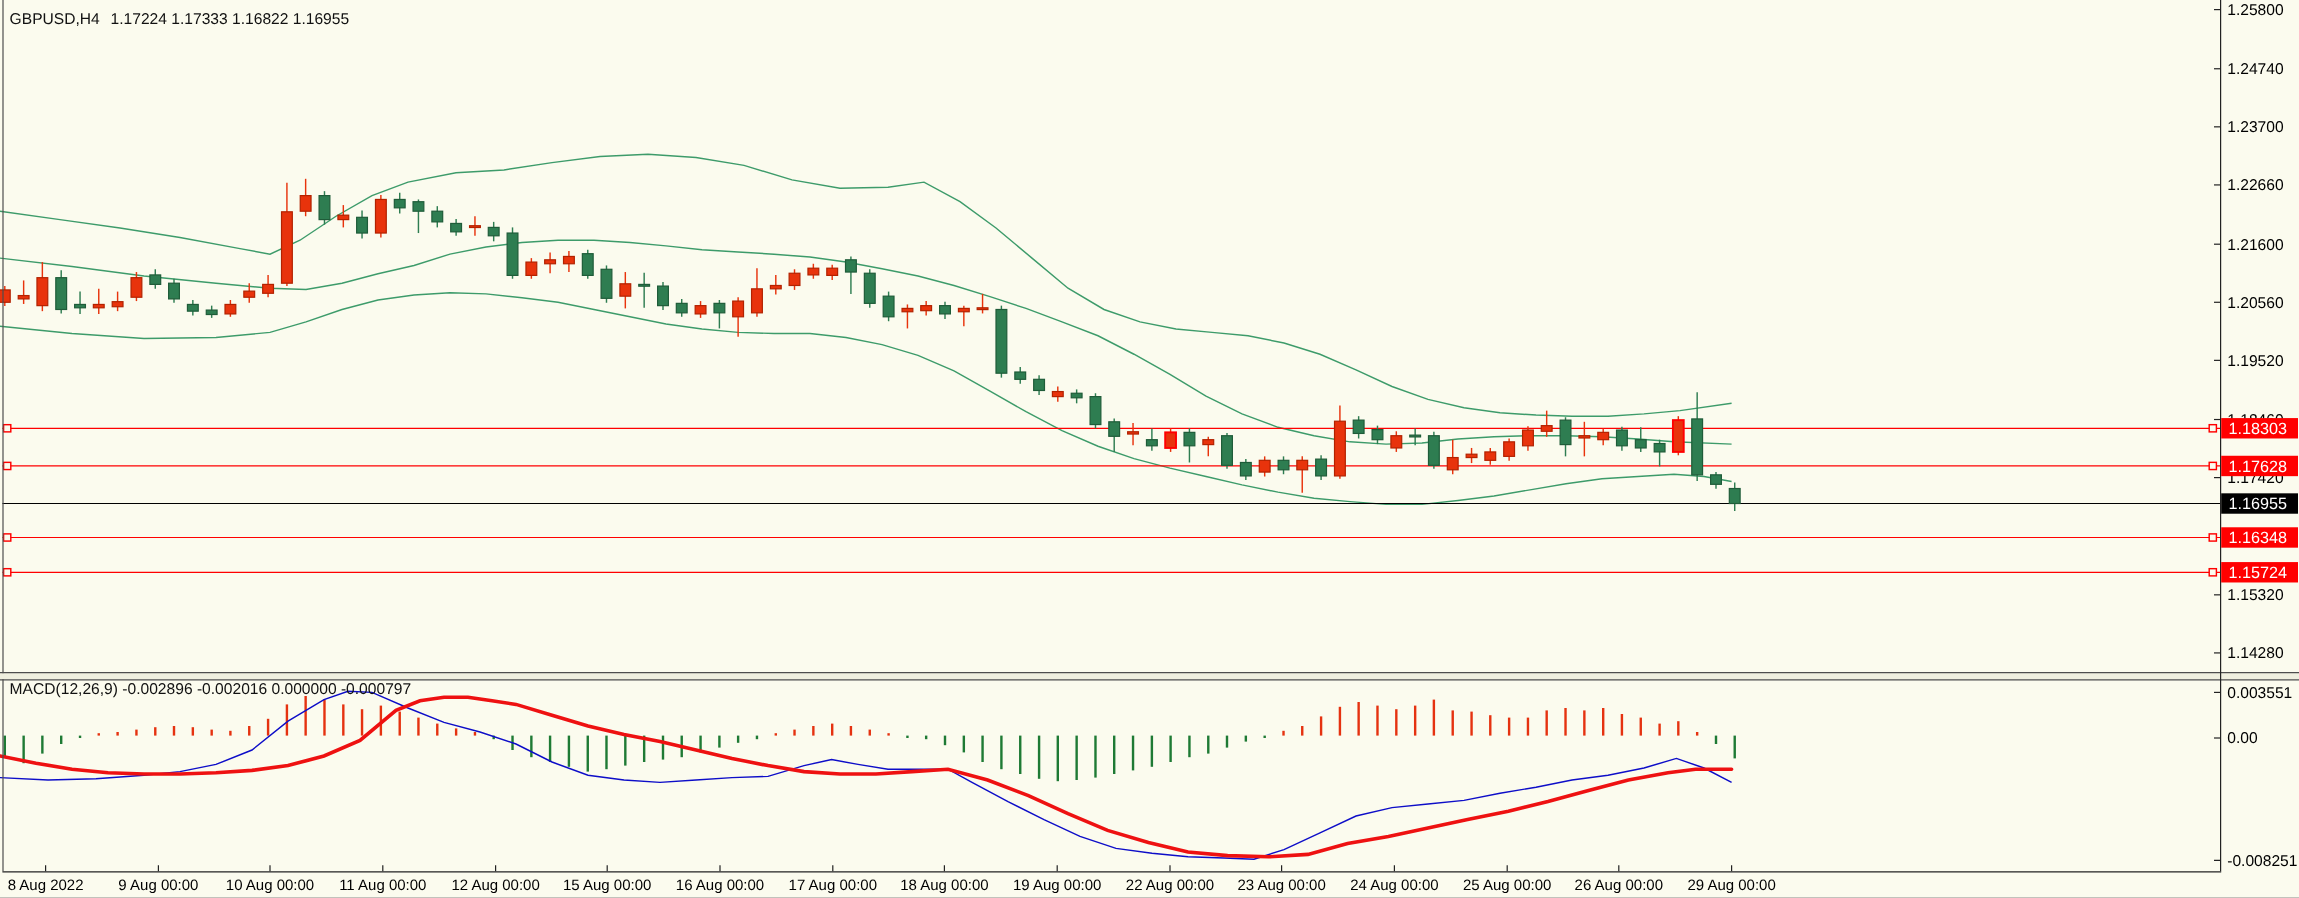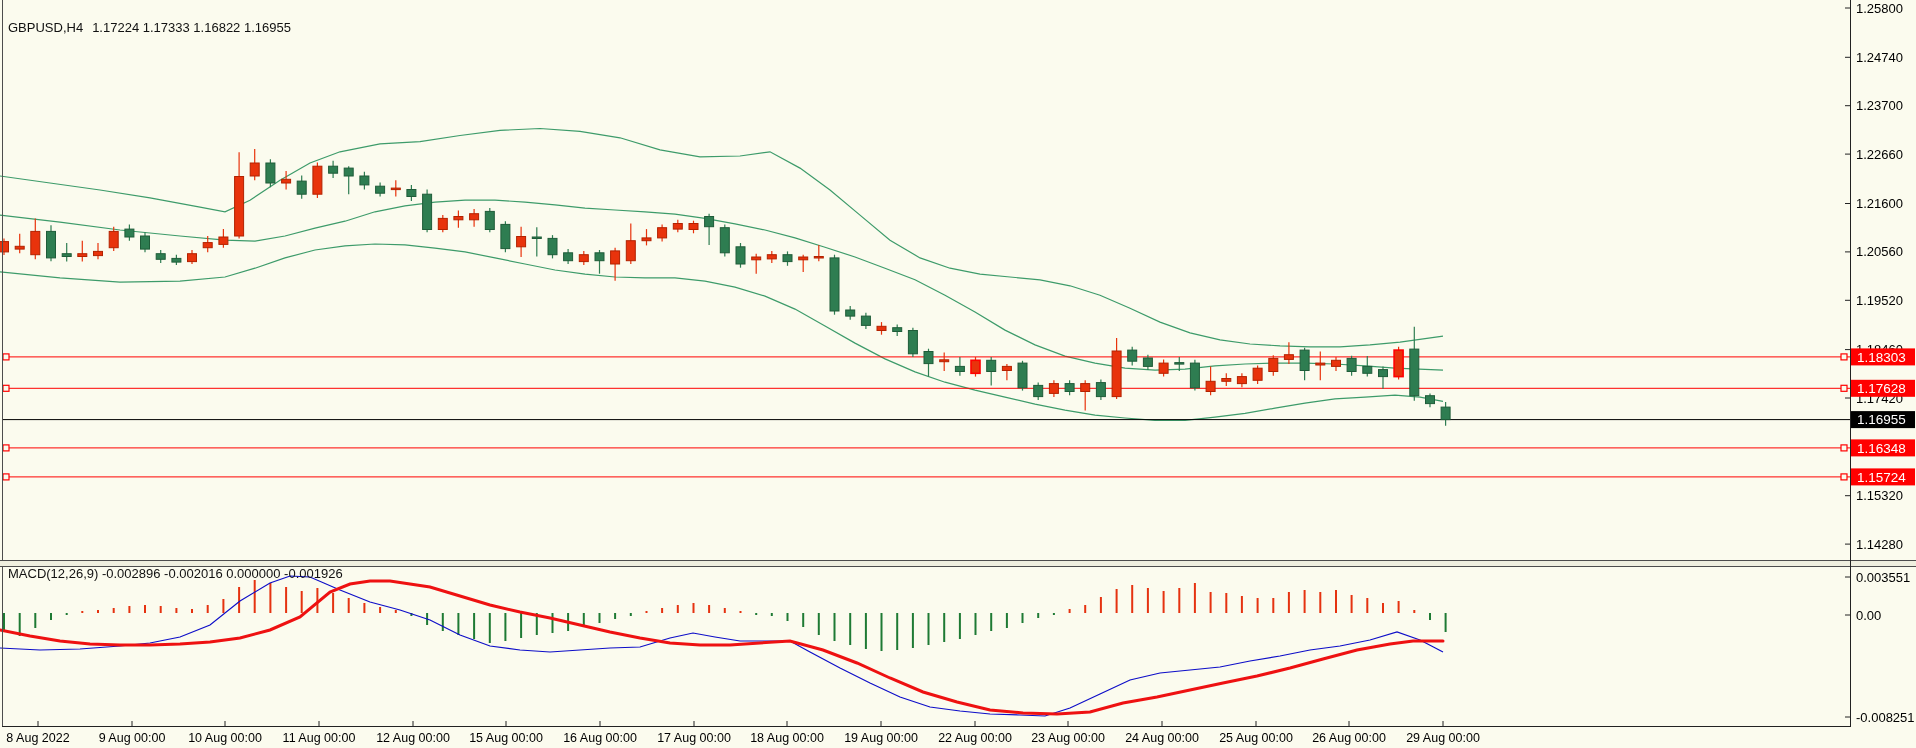--- a/index.html
+++ b/index.html
@@ -1,19 +1,19 @@
 <!DOCTYPE html>
 <html><head>
 <meta charset="utf-8">
 <style>
   html,body{margin:0;padding:0;background:#888;}
   .root{position:relative;width:1916px;height:748px;background:#FBFBEE;overflow:hidden;
         font-family:"Liberation Sans",sans-serif;}
   svg{position:absolute;left:0;top:0;}
-  .title{position:absolute;left:8px;top:20px;font-size:13px;color:#111;white-space:pre;}
+  .title{position:absolute;left:8px;top:8px;font-size:13px;color:#111;white-space:pre;}
   .title span{margin-right:9px;}
   .macd-header{position:absolute;left:8px;top:566px;font-size:13px;color:#111;white-space:pre;}
   text{font-family:"Liberation Sans",sans-serif;}
 </style>
 </head>
 <body>
 
 <div class="root">
   <svg id="chart-svg" width="1916" height="748">
       <rect x="0" y="0" width="1916" height="748" fill="#FBFBEE"></rect>
@@ -413,14 +413,14 @@
         <text x="1162" y="742" font-size="12.5" fill="#000000" text-anchor="middle">24 Aug 00:00</text>
         <line x1="1256" y1="721" x2="1256" y2="726" stroke="#222" stroke-width="1"></line>
         <text x="1256" y="742" font-size="12.5" fill="#000000" text-anchor="middle">25 Aug 00:00</text>
         <line x1="1349" y1="721" x2="1349" y2="726" stroke="#222" stroke-width="1"></line>
         <text x="1349" y="742" font-size="12.5" fill="#000000" text-anchor="middle">26 Aug 00:00</text>
         <line x1="1443" y1="721" x2="1443" y2="726" stroke="#222" stroke-width="1"></line>
         <text x="1443" y="742" font-size="12.5" fill="#000000" text-anchor="middle">29 Aug 00:00</text>
       </g>
     </svg>
   <div class="title"><span>GBPUSD,H4</span><span>1.17224 1.17333 1.16822 1.16955</span></div>
-  <div class="macd-header">MACD(12,26,9) -0.002896 -0.002016 0.000000 -0.001926</div>
+  <div class="macd-header">MACD(12,26,9) -0.002896 -0.002016 0.000000 -0.000797</div>
 </div>
 
 </body></html>

